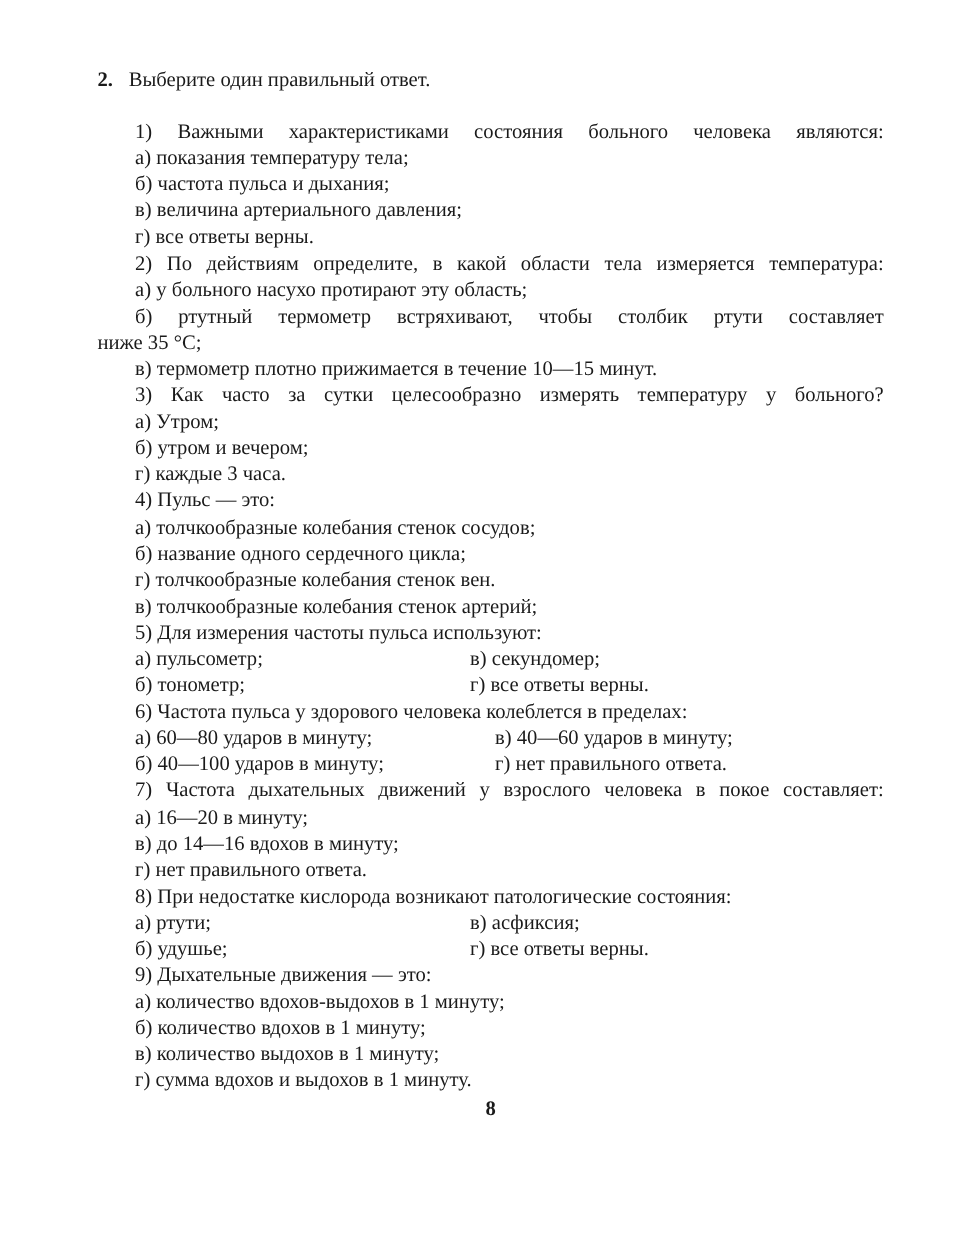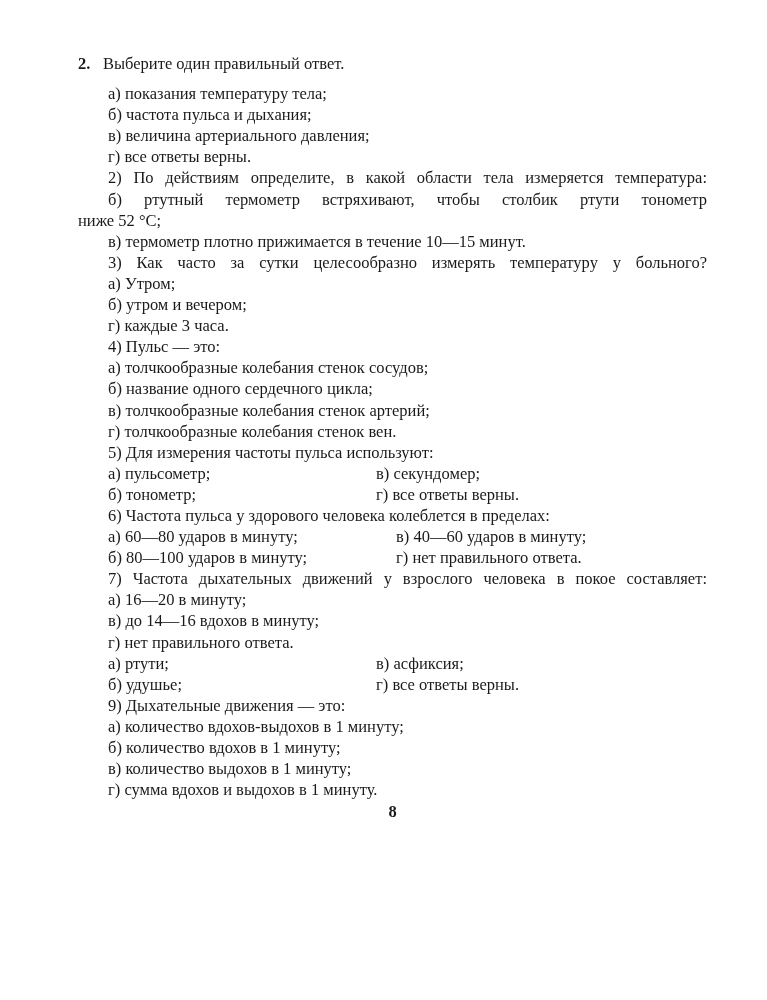--- a/index.html
+++ b/index.html
@@ -13,21 +13,21 @@
     color: #1a1a1a;
   }
   .content {
     position: absolute;
     left: 78px;
     top: 53px;
     width: 629px;
     font-size: 16.5px;
     line-height: 21.1px;
   }
-  .header-line { margin-bottom: 9px; }
+  .header-line { margin-bottom: 20px; }
   .hnum {
     font-weight: bold;
     display: inline-block;
     width: 25px;
   }
   .ln { white-space: nowrap; min-height: 21.1px; }
   .ln.just {
     white-space: normal;
     text-align: justify;
     text-align-last: justify;
@@ -42,47 +42,50 @@
   }
 </style>
 </head>
 <body>
 
 <div class="content">
   <div class="header-line">
     <span class="hnum">2.</span><span>Выберите один правильный ответ.</span>
   </div>
   <div id="questions">
+      <div class="ln ind just">1) Важными характеристиками состояния больного человека являются:</div>
       <div class="ln ind">а) показания температуру тела;</div>
       <div class="ln ind">б) частота пульса и дыхания;</div>
       <div class="ln ind">в) величина артериального давления;</div>
       <div class="ln ind">г) все ответы верны.</div>
       <div class="ln ind just">2) По действиям определите, в какой области тела измеряется температура:</div>
-      <div class="ln ind just">б) ртутный термометр встряхивают, чтобы столбик ртути тонометр</div>
-      <div class="ln">ниже 52 °C;</div>
+      <div class="ln ind">а) у больного насухо протирают эту область;</div>
+      <div class="ln ind just">б) ртутный термометр встряхивают, чтобы столбик ртути составляет</div>
+      <div class="ln">ниже 35 °C;</div>
       <div class="ln ind">в) термометр плотно прижимается в течение 10—15 минут.</div>
       <div class="ln ind just">3) Как часто за сутки целесообразно измерять температуру у больного?</div>
       <div class="ln ind">а) Утром;</div>
       <div class="ln ind">б) утром и вечером;</div>
       <div class="ln ind">г) каждые 3 часа.</div>
       <div class="ln ind">4) Пульс — это:</div>
       <div class="ln ind">а) толчкообразные колебания стенок сосудов;</div>
       <div class="ln ind">б) название одного сердечного цикла;</div>
+      <div class="ln ind">г) толчкообразные колебания стенок вен.</div>
       <div class="ln ind">в) толчкообразные колебания стенок артерий;</div>
-      <div class="ln ind">г) толчкообразные колебания стенок вен.</div>
       <div class="ln ind">5) Для измерения частоты пульса используют:</div>
       <div class="ln cols ind"><span class="col-left">а) пульсометр;</span><span class="col-right" style="left: 298px;">в) секундомер;</span></div>
       <div class="ln cols ind"><span class="col-left">б) тонометр;</span><span class="col-right" style="left: 298px;">г) все ответы верны.</span></div>
       <div class="ln ind">6) Частота пульса у здорового человека колеблется в пределах:</div>
       <div class="ln cols ind"><span class="col-left">а) 60—80 ударов в минуту;</span><span class="col-right" style="left: 318px;">в) 40—60 ударов в минуту;</span></div>
-      <div class="ln cols ind"><span class="col-left">б) 80—100 ударов в минуту;</span><span class="col-right" style="left: 318px;">г) нет правильного ответа.</span></div>
+      <div class="ln cols ind"><span class="col-left">б) 40—100 ударов в минуту;</span><span class="col-right" style="left: 318px;">г) нет правильного ответа.</span></div>
       <div class="ln ind just">7) Частота дыхательных движений у взрослого человека в покое составляет:</div>
       <div class="ln ind">а) 16—20 в минуту;</div>
       <div class="ln ind">в) до 14—16 вдохов в минуту;</div>
       <div class="ln ind">г) нет правильного ответа.</div>
+      <div class="ln ind">8) При недостатке кислорода возникают патологические состояния:</div>
       <div class="ln cols ind"><span class="col-left">а) ртути;</span><span class="col-right" style="left: 298px; text-align: center;">в) асфиксия;</span></div>
       <div class="ln cols ind"><span class="col-left">б) удушье;</span><span class="col-right" style="left: 298px;">г) все ответы верны.</span></div>
       <div class="ln ind">9) Дыхательные движения — это:</div>
       <div class="ln ind">а) количество вдохов-выдохов в 1 минуту;</div>
       <div class="ln ind">б) количество вдохов в 1 минуту;</div>
       <div class="ln ind">в) количество выдохов в 1 минуту;</div>
       <div class="ln ind">г) сумма вдохов и выдохов в 1 минуту.</div>
     </div>
   <div class="pageno">8</div>
 </div>

